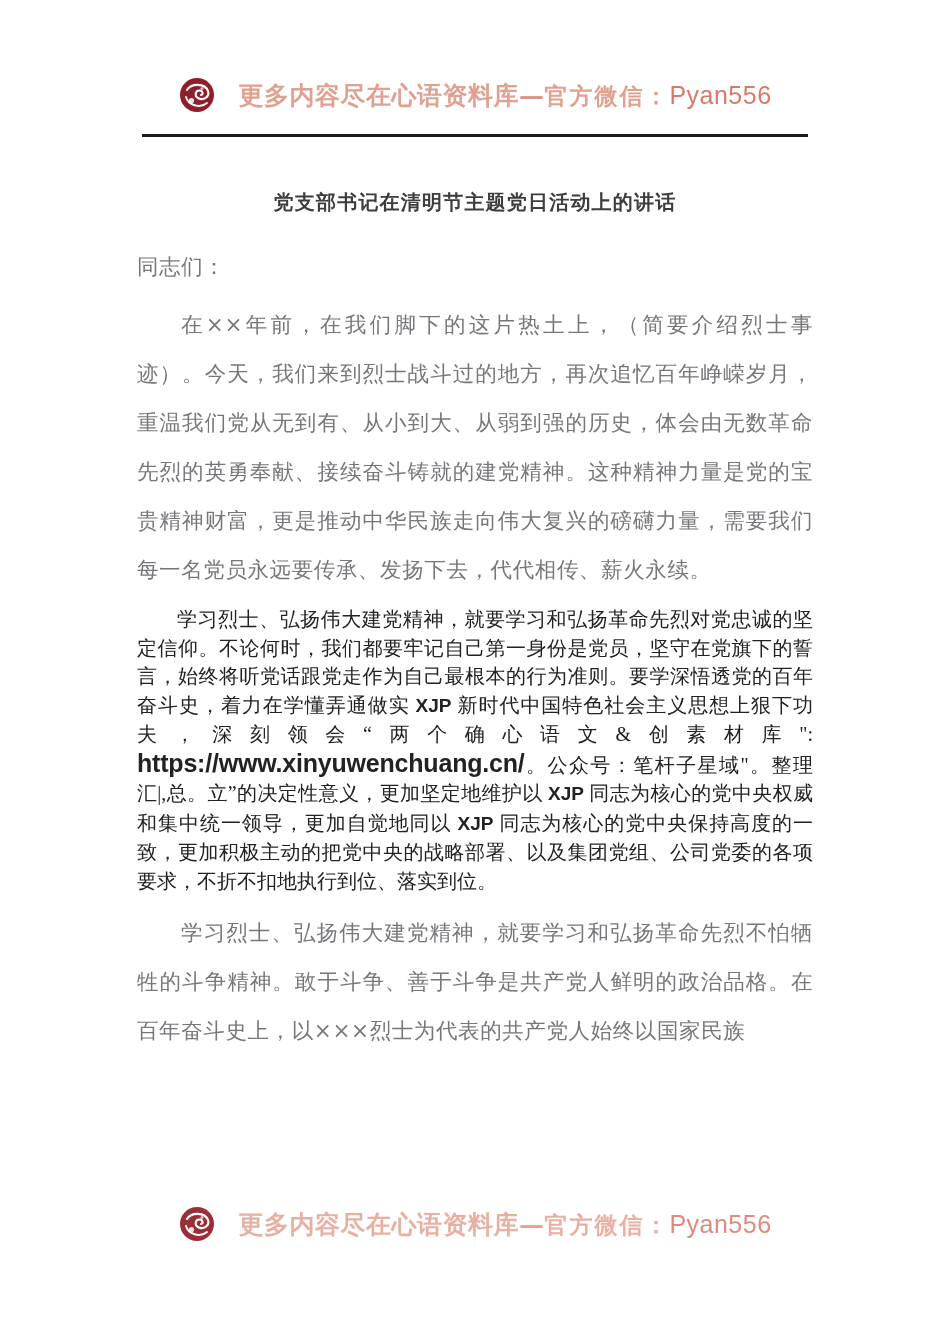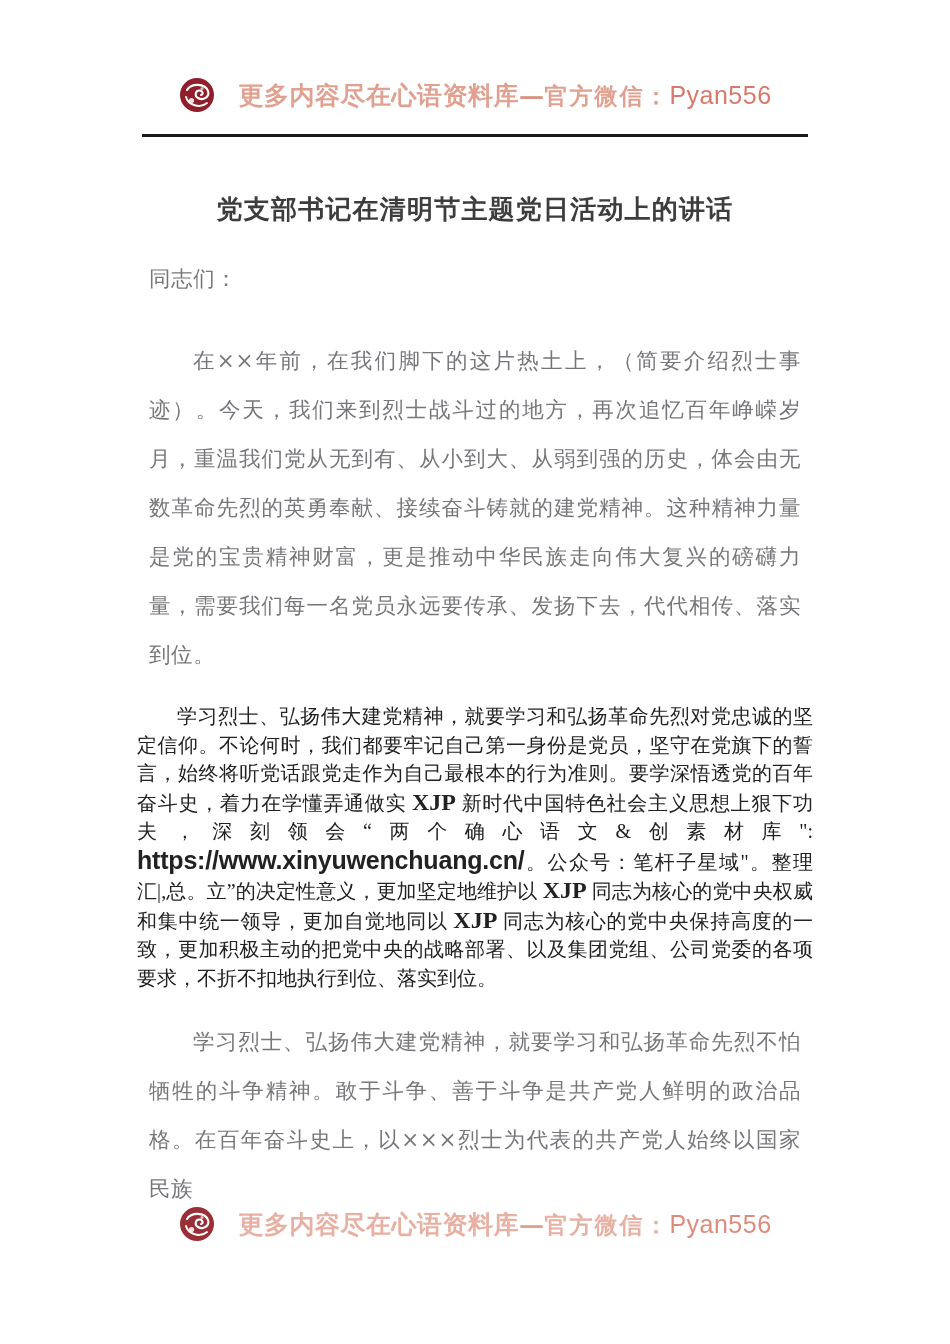--- a/index.html
+++ b/index.html
@@ -85,21 +85,21 @@
   }
 
   
   .doc-title {
     position: absolute;
     left: 0;
     top: 176px;
     width: 950px;
     text-align: center;
     font-family: "DejaVu Serif", "Liberation Serif", serif;
-    font-size: 26px;
+    font-size: 20px;
     font-weight: 700;
     color: #3d3d3d;
     letter-spacing: 1.2px;
     line-height: 1.3;
   }
 
   
   .body-area {
     position: absolute;
     left: 137px;
@@ -109,42 +109,42 @@
 
   
   .p-loose {
     font-family: "DejaVu Serif", "Liberation Serif", serif;
     font-size: 21.5px;
     line-height: 49px;
     color: #77777b;
     text-align: justify;
     text-justify: inter-ideograph;
     letter-spacing: 0.6px;
-    margin: 12px;
+    margin: 0;
     font-weight: 400;
   }
   .p-loose.indent { text-indent: 2.05em; }
 
   
   .p-dense {
     font-family: "Liberation Serif", "DejaVu Serif", serif;
     font-size: 20px;
     line-height: 28.5px;
     color: #222222;
     text-align: justify;
     text-justify: inter-ideograph;
     letter-spacing: 0px;
     margin: 0;
     font-weight: 400;
   }
   .p-dense.indent { text-indent: 2em; }
   .p-dense .lat {
-    font-family: Liberation Serif, serif;
-    font-weight: 700;
-    font-size: 24px;
+    font-family: Liberation Sans, sans-serif;
+    font-weight: 700;
+    font-size: 19px;
   }
   .p-dense .url {
     font-family: "Liberation Sans", "DejaVu Sans", sans-serif;
     font-weight: 700;
     font-size: 25px;
     letter-spacing: -0.2px;
   }
 
   .gap-a { height: 11px; }
   .gap-b { height: 13px; }
@@ -173,21 +173,21 @@
   <div class="rule"></div>
 
   <h1 class="doc-title">党支部书记在清明节主题党日活动上的讲话</h1>
 
   <div class="body-area">
 
     <p class="p-loose">同志们：</p>
     <div class="gap-c"></div>
 
 
-    <p class="p-loose indent">在××年前，在我们脚下的这片热土上，（简要介绍烈士事迹）。今天，我们来到烈士战斗过的地方，再次追忆百年峥嵘岁月，重温我们党从无到有、从小到大、从弱到强的历史，体会由无数革命先烈的英勇奉献、接续奋斗铸就的建党精神。这种精神力量是党的宝贵精神财富，更是推动中华民族走向伟大复兴的磅礴力量，需要我们每一名党员永远要传承、发扬下去，代代相传、落实到位。</p>
+    <p class="p-loose indent">在××年前，在我们脚下的这片热土上，（简要介绍烈士事迹）。今天，我们来到烈士战斗过的地方，再次追忆百年峥嵘岁月，重温我们党从无到有、从小到大、从弱到强的历史，体会由无数革命先烈的英勇奉献、接续奋斗铸就的建党精神。这种精神力量是党的宝贵精神财富，更是推动中华民族走向伟大复兴的磅礴力量，需要我们每一名党员永远要传承、发扬下去，代代相传、薪火永续。</p>
 
     <div class="gap-a"></div>
 
     <p class="p-dense indent" id="dense-para">学习烈士、弘扬伟大建党精神，就要学习和弘扬革命先烈对党忠诚的坚定信仰。不论何时，我们都要牢记自己第一身份是党员，坚守在党旗下的誓言，始终将听党话跟党走作为自己最根本的行为准则。要学深悟透党的百年奋斗史，着力在学懂弄通做实 <span class="lat">XJP</span> 新时代中国特色社会主义思想上狠下功夫，深刻领会“两个确心语文&amp;创素材库": <span class="url">https://www.xinyuwenchuang.cn/</span>。公众号：笔杆子星域"。整理汇|,总。立”的决定性意义，更加坚定地维护以 <span class="lat">XJP</span> 同志为核心的党中央权威和集中统一领导，更加自觉地同以 <span class="lat">XJP</span> 同志为核心的党中央保持高度的一致，更加积极主动的把党中央的战略部署、以及集团党组、公司党委的各项要求，不折不扣地执行到位、落实到位。</p>
 
     <div class="gap-b"></div>
 
     <p class="p-loose indent">学习烈士、弘扬伟大建党精神，就要学习和弘扬革命先烈不怕牺牲的斗争精神。敢于斗争、善于斗争是共产党人鲜明的政治品格。在百年奋斗史上，以×××烈士为代表的共产党人始终以国家民族</p>
   </div>
 

